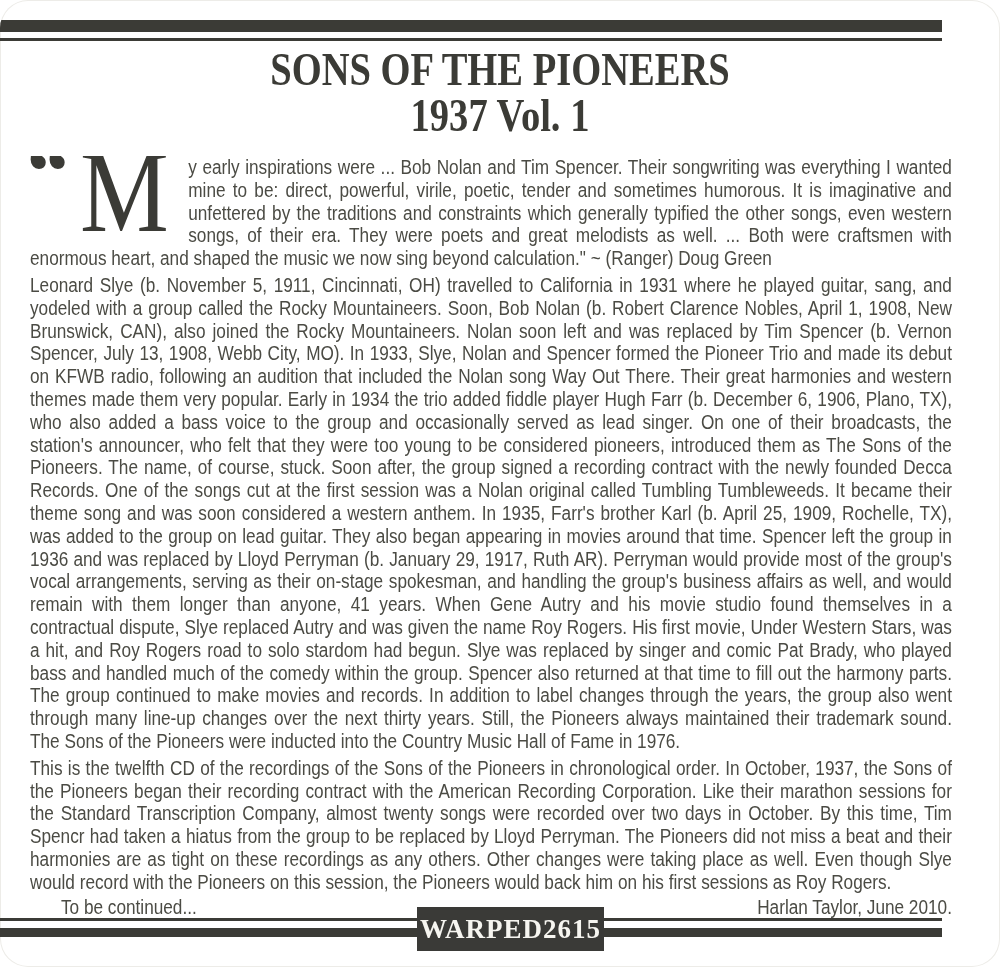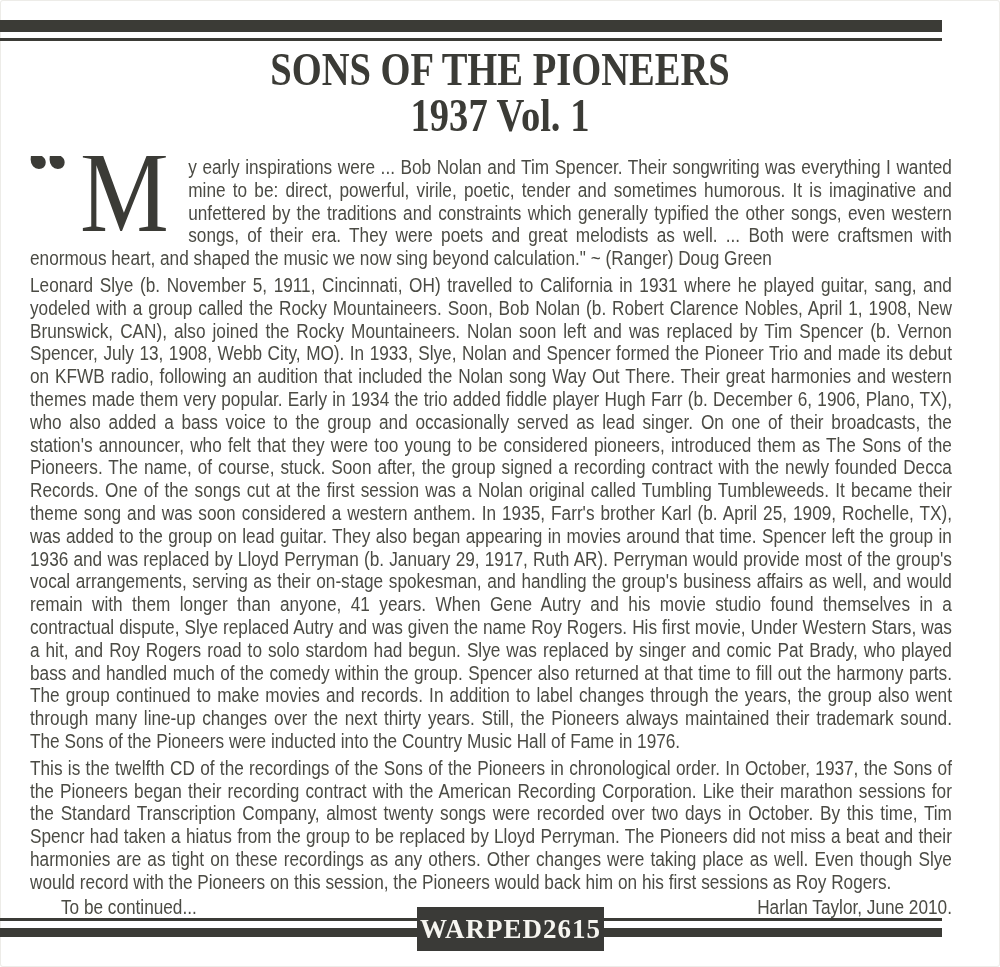--- a/index.html
+++ b/index.html
@@ -9,21 +9,21 @@
     --box-text:#f6f5f0;
     --page-bg:#ffffff;
   }
   html,body{margin:0;padding:0;background:#fff;}
   .page{
     position:relative;
     width:1000px;height:967px;
     background:var(--page-bg);
     overflow:hidden;
     font-family:"Liberation Sans", sans-serif;
-    border-radius:3px;
+    border-radius:28px;
     box-shadow:inset 0 0 0 1px #edece8;
   }
   
   .rule{position:absolute;left:0;width:942px;background:var(--ink);}
   .rule-top-thick{top:20px;height:12px;}
   .rule-top-thin{top:38px;height:3px;}
   .rule-bottom-thin{top:918px;height:3px;}
   .rule-bottom-thick{top:928px;height:9px;}
   
   .title-wrap{

